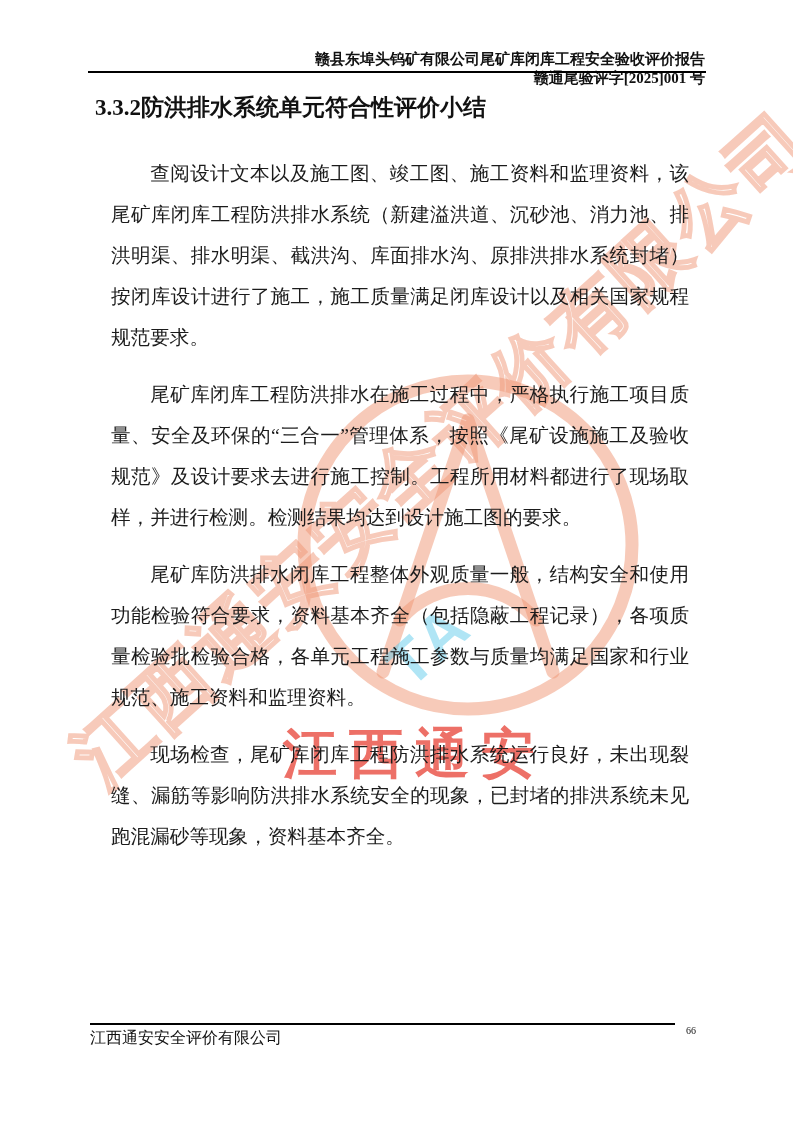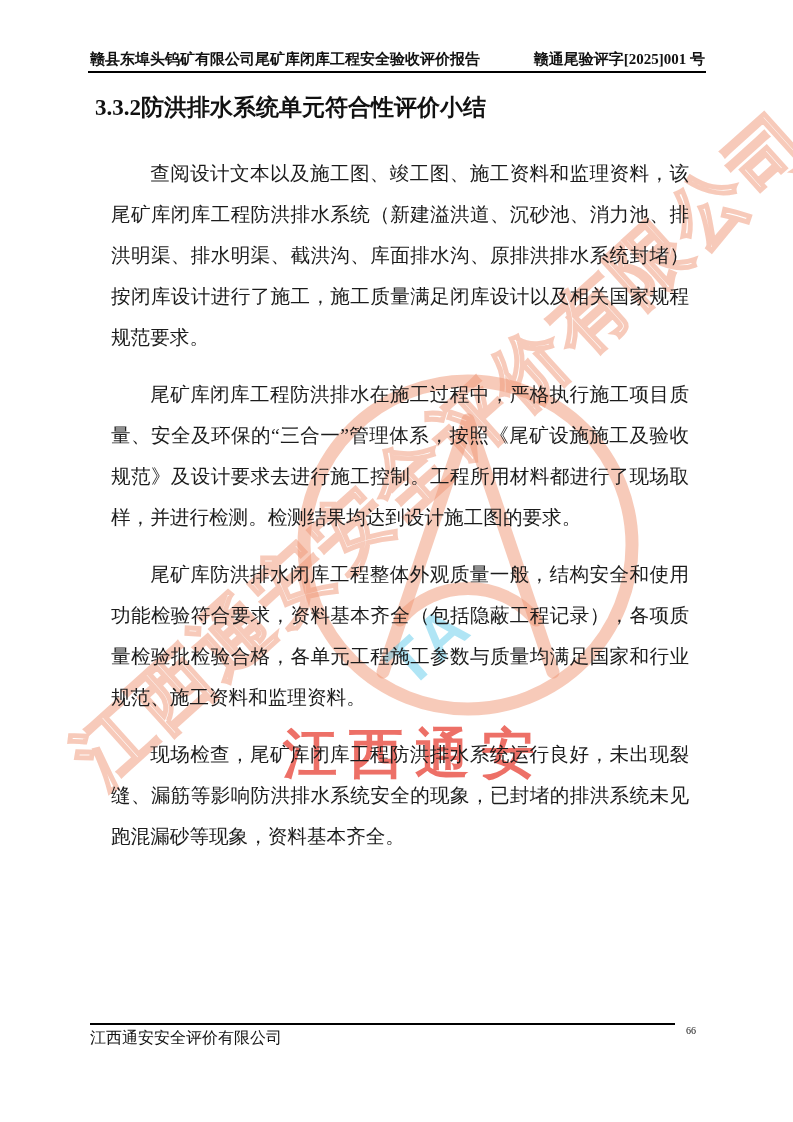--- a/index.html
+++ b/index.html
@@ -43,21 +43,21 @@
     color:rgba(232,72,60,0.78);
     white-space:nowrap;
   }
 
   
   .content { position:absolute; inset:0; z-index:2; }
 
   .header {
     position:absolute; left:90px; right:88px; top:50px;
     display:flex; justify-content:space-between; align-items:flex-end;
-    font-size:15px; font-weight:bold; color:#111;
+    font-size:15px; font-weight:bold; color:#111;flex-direction:column;
   }
   .header-rule {
     position:absolute; left:88px; top:71px; width:618px; height:2px;
     background:#000;
   }
 
   .section-heading {
     position:absolute; left:95px; top:92px;
     font-size:23px; font-weight:bold; color:#111;
     white-space:nowrap;

